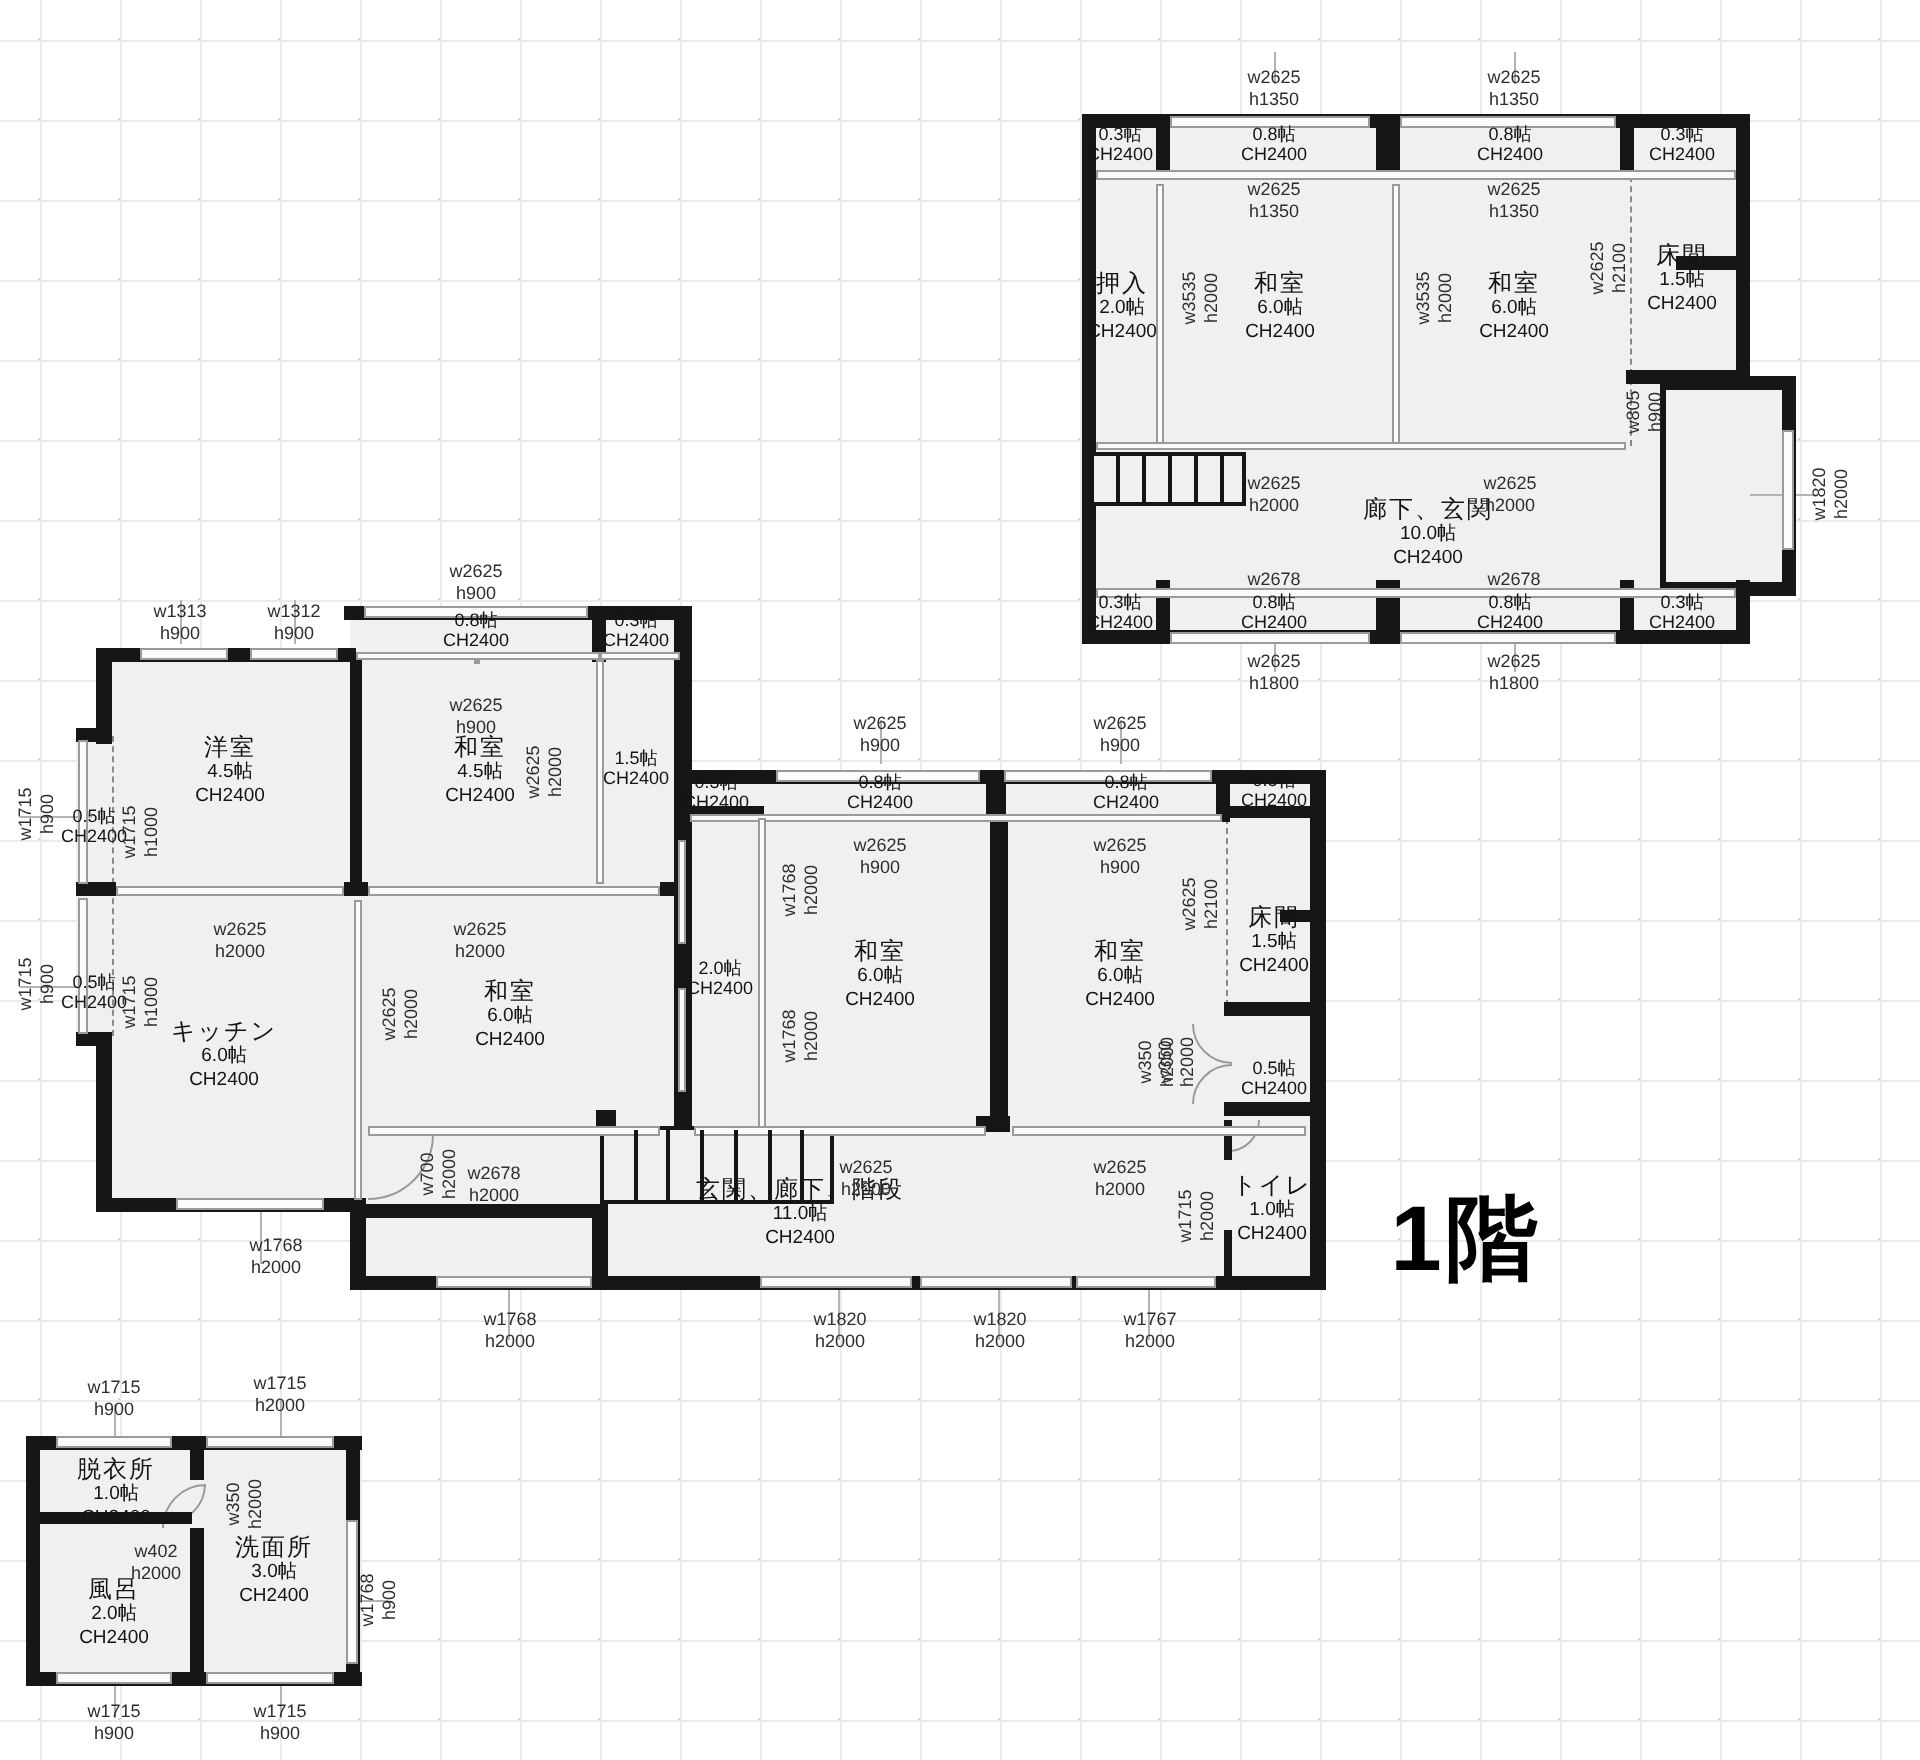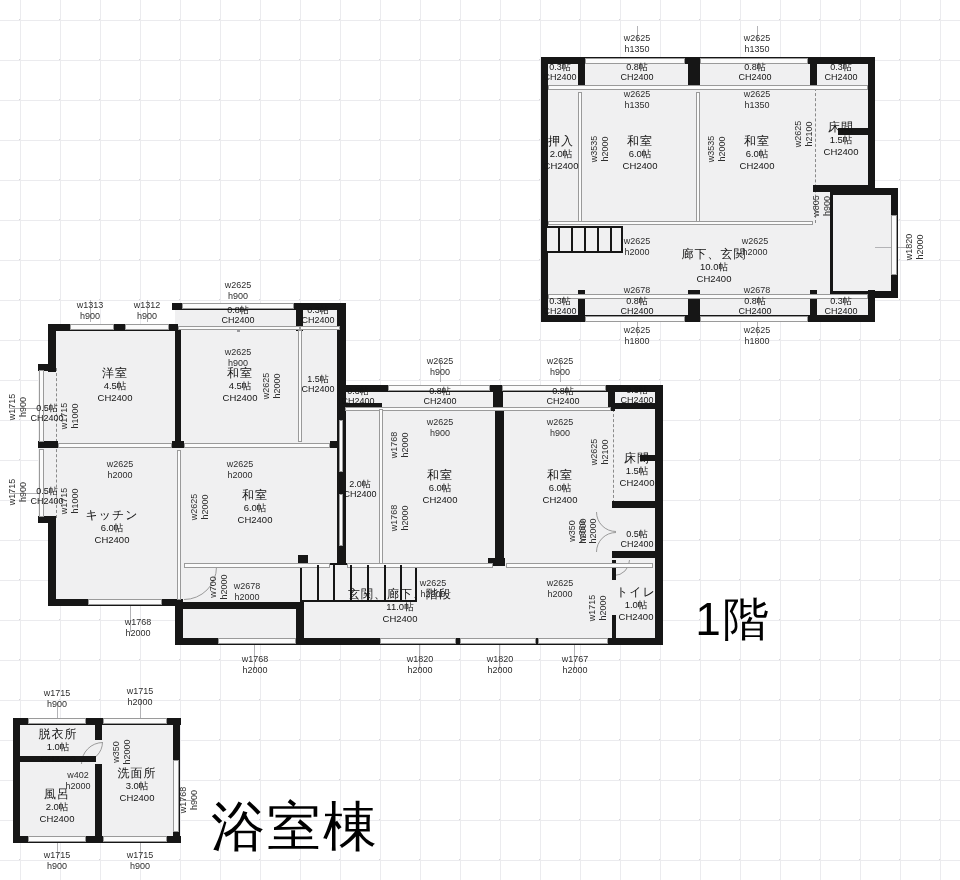--- a/index.html
+++ b/index.html
@@ -573,15 +573,14 @@
       <span class="">h900</span>
     </div>
     <div class="dim" style="left: 57px; top: 861px;">
       <span class="">w1715</span>
       <span class="">h900</span>
     </div>
     <div class="dim" style="left: 140px; top: 861px;">
       <span class="">w1715</span>
       <span class="">h900</span>
     </div>
-    <div class="floor-title" style="left: 733px; top: 620px; font-size: 46px;">1階</div>
-    <div class="floor-title" style="left: 295px; top: 827px; font-size: 54px;">浴室棟</div>
+    <div class="floor-title" style="left: 733px; top: 620px; font-size: 46px; font-weight: bold;">1階</div>
   </div>
 
 </body></html>

